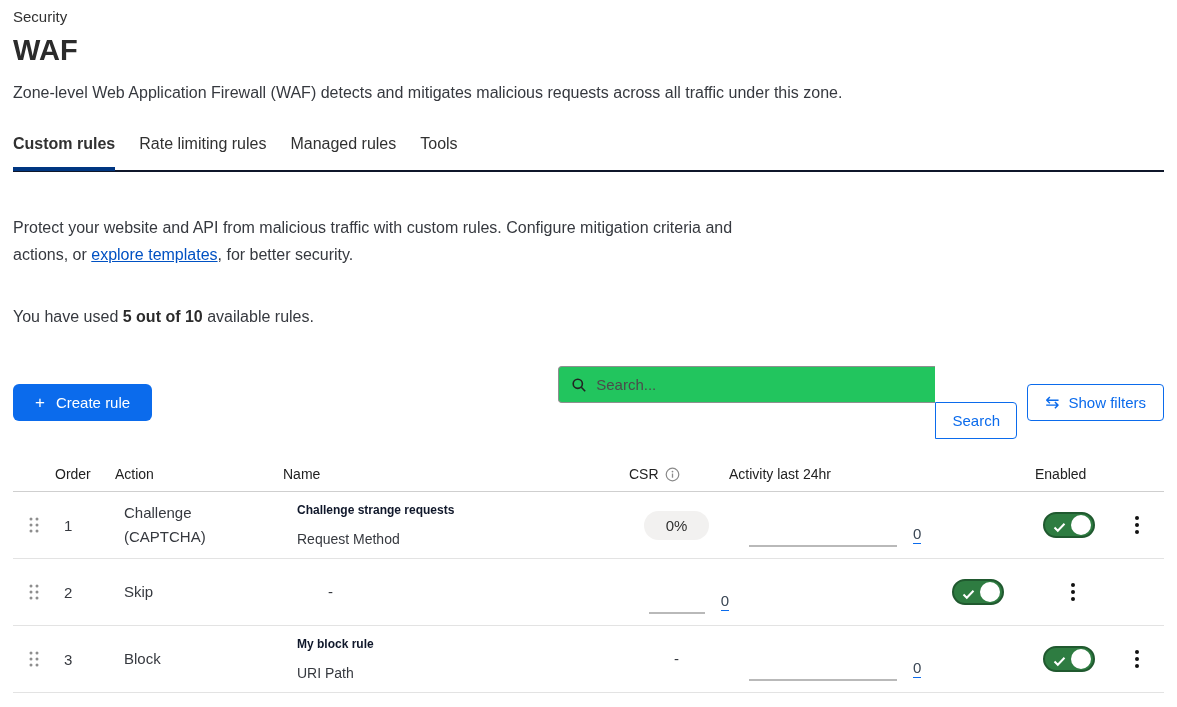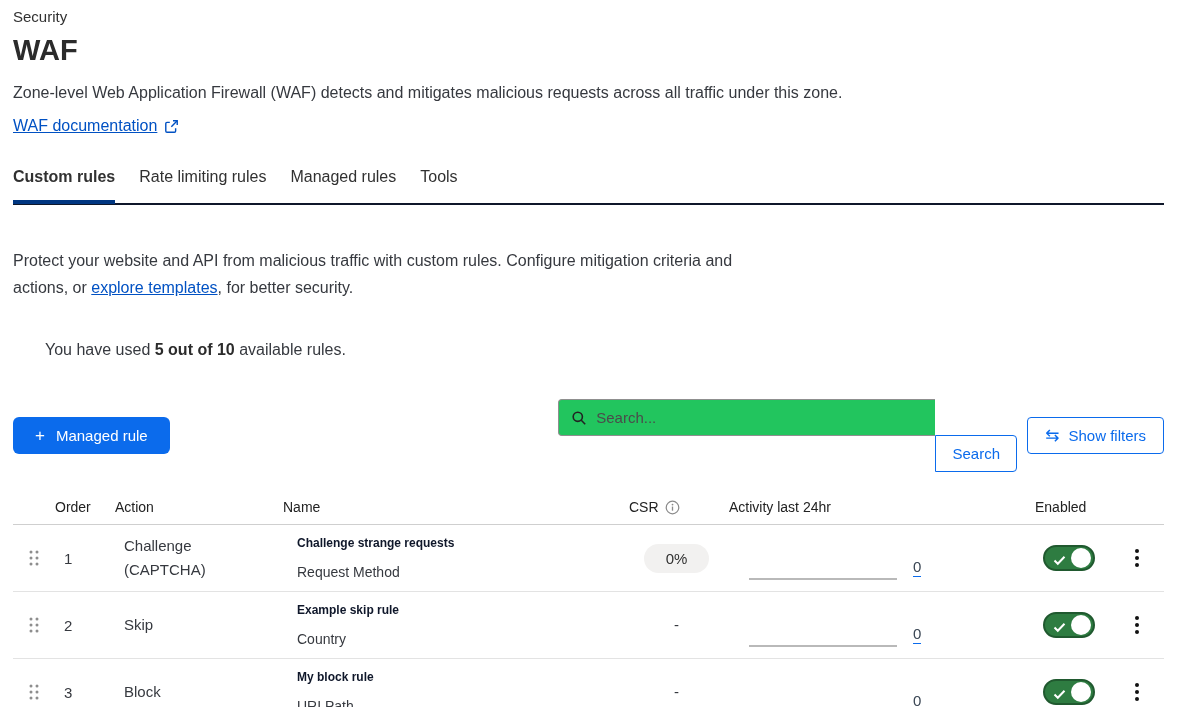--- a/index.html
+++ b/index.html
@@ -16,21 +16,21 @@
   .ext-icon svg { display: block; }
 
   
   .tabs { margin-top: 33px; display: flex; gap: 24px; border-bottom: 2px solid #0f172a; }
   .tab { font-size: 16px; color: #313131; padding-bottom: 14px; margin-bottom: -1px;
          border-bottom: 4px solid transparent; cursor: pointer; }
   .tab.active { font-weight: 700; border-bottom-color: #003681; }
 
   
   .intro { margin-top: 42px; font-size: 16px; line-height: 27px; max-width: 745px; color: #36393f; }
-  .usage { margin-top: 40px; font-size: 16px; color: #36393f; margin-left: 32px; }
+  .usage { margin-top: 40px; font-size: 16px; color: #36393f; }
   .usage b { font-weight: 700; color: #2b2b2b; }
 
   
   .toolbar { margin-top: 40px; display: flex; justify-content: space-between; align-items: center; }
   .btn-primary { display: inline-flex; align-items: center; gap: 11px; height: 37px; padding: 0 22px;
                  background: #0b6bec; color: #fff; font-size: 15px; border: none; border-radius: 6px; cursor: pointer; }
   .btn-primary .plus { font-size: 17px; font-weight: 400; line-height: 1; }
   .toolbar-right { display: flex; align-items: center; gap: 10px; }
   .search-group { display: flex; }
   .search-box { display: flex; align-items: center; gap: 9px; width: 377px; height: 37px;
@@ -85,46 +85,36 @@
   .info-icon { display: inline-flex; }
 </style>
 </head>
 <body>
 
 <div class="page">
 
   <div class="breadcrumb">Security</div>
   <h1 class="page-title">WAF</h1>
   <p class="page-desc">Zone-level Web Application Firewall (WAF) detects and mitigates malicious requests across all traffic under this zone.</p>
-  <div class="doc-row">
-    <a class="blue-link">WAF documentation</a>
-    <span class="ext-icon">
-      <svg width="15" height="15" viewBox="0 0 16 16" fill="none" stroke="#0051c3" stroke-width="1.5">
-        <path d="M6.2 3.6 H3.2 a1.3 1.3 0 0 0 -1.3 1.3 V12.8 a1.3 1.3 0 0 0 1.3 1.3 h7.9 a1.3 1.3 0 0 0 1.3 -1.3 V9.8"></path>
-        <path d="M9.6 1.9 h4.5 v4.5"></path>
-        <path d="M13.8 2.2 L7.8 8.2"></path>
-      </svg>
-    </span>
-  </div>
 
   <div class="tabs">
     <div class="tab active">Custom rules</div>
     <div class="tab">Rate limiting rules</div>
     <div class="tab">Managed rules</div>
     <div class="tab">Tools</div>
   </div>
 
   <p class="intro"><span>Protect your website and API from malicious traffic with custom rules. Configure mitigation criteria and actions, or </span><a class="blue-link">explore templates</a><span>, for better security.</span></p>
 
   <p class="usage"><span>You have used </span><b>5 out of 10</b><span> available rules.</span></p>
 
   <div class="toolbar">
     <button class="btn-primary">
       <span class="plus">+</span>
-      <span>Managed rule</span>
+      <span>Create rule</span>
     </button>
     <div class="toolbar-right">
       <div class="search-group">
         <div class="search-box">
           <span style="display:inline-flex;">
             <svg width="16" height="16" viewBox="0 0 16 16" fill="none" stroke="#222" stroke-width="1.6">
               <circle cx="6.8" cy="6.8" r="4.6"></circle>
               <line x1="10.3" y1="10.3" x2="14.2" y2="14.2"></line>
             </svg>
           </span>
@@ -218,24 +208,20 @@
               <circle cx="9" cy="9" r="1.5" fill="#8e8e8e"></circle>
             <circle cx="3" cy="15" r="1.5" fill="#8e8e8e"></circle>
               <circle cx="9" cy="15" r="1.5" fill="#8e8e8e"></circle>
           </svg>
         </span>
       </div>
       <div class="cell pl9 order-num">2</div>
       <div class="cell pl9 action-text">
         <div>Skip</div>
       </div>
-      <div class="cell pl14">
-        <a class="rule-name">Example skip rule</a>
-        <div class="rule-field">Country</div>
-      </div>
       <div class="cell pl15"><span class="csr-plain">-</span></div>
       <div class="cell c-activity">
         <div class="sparkline"></div>
         <a class="count-link">0</a>
       </div>
       <div class="cell"></div>
       <div class="cell pl8">
         <button class="toggle">
           <span class="check">
             <svg width="13" height="11" viewBox="0 0 13 11">

